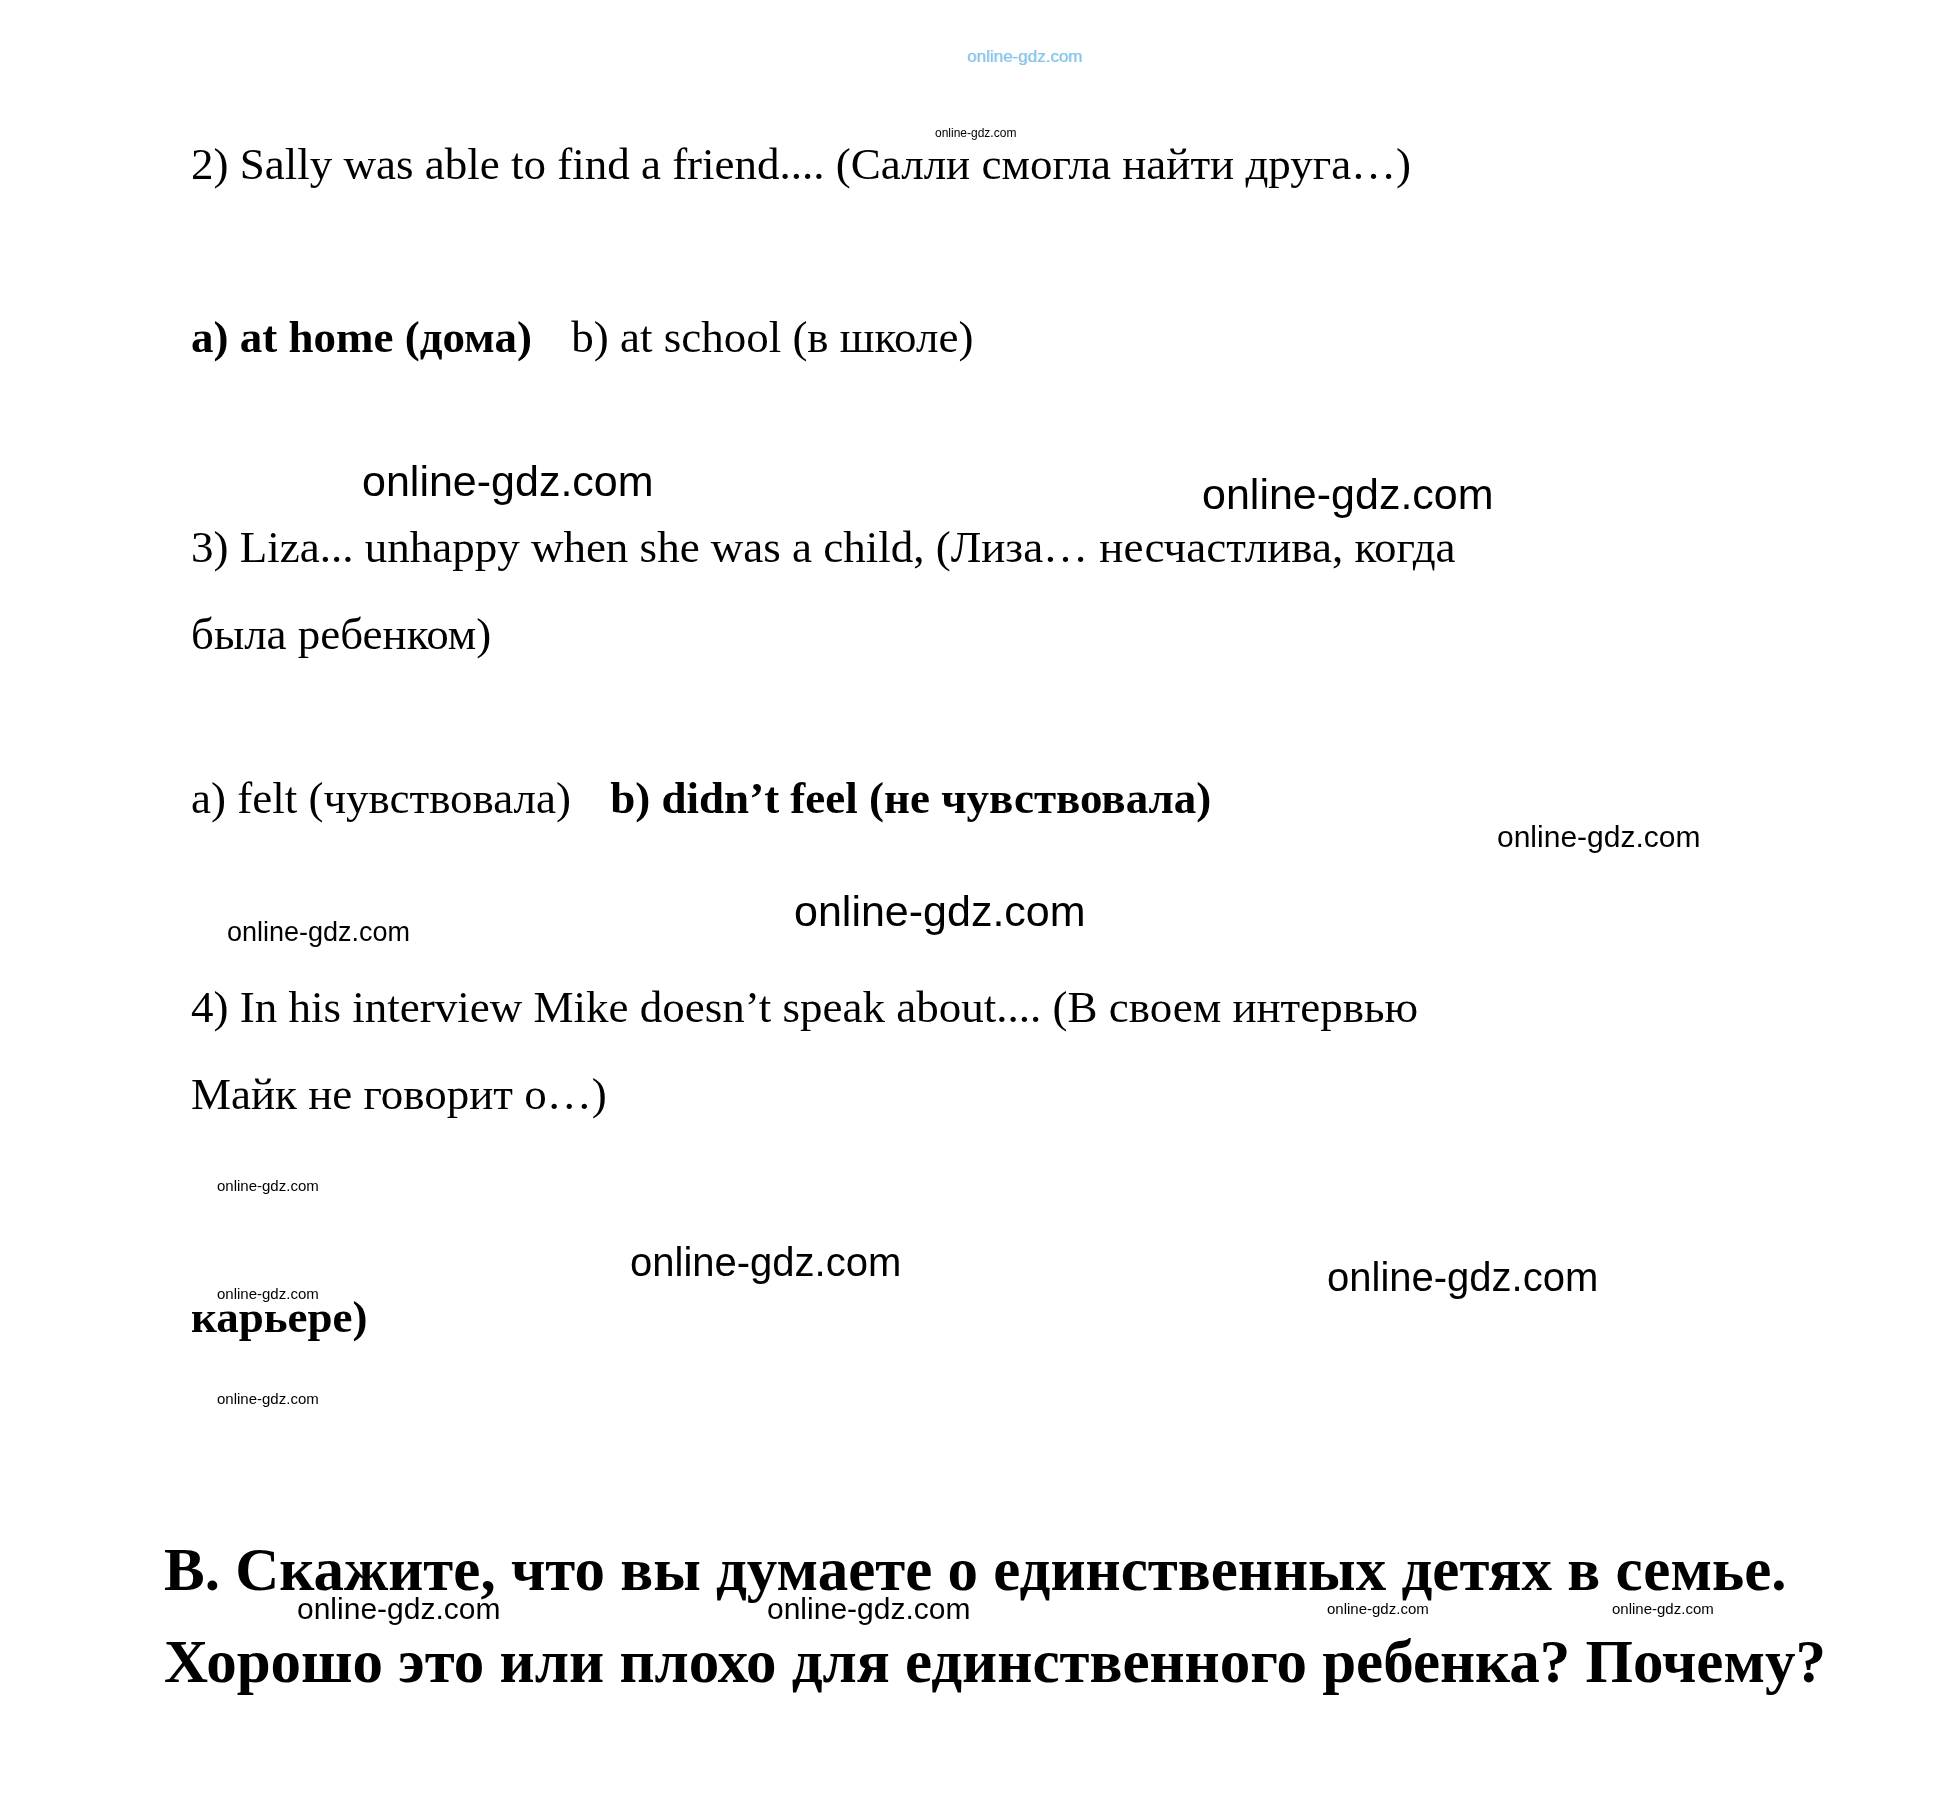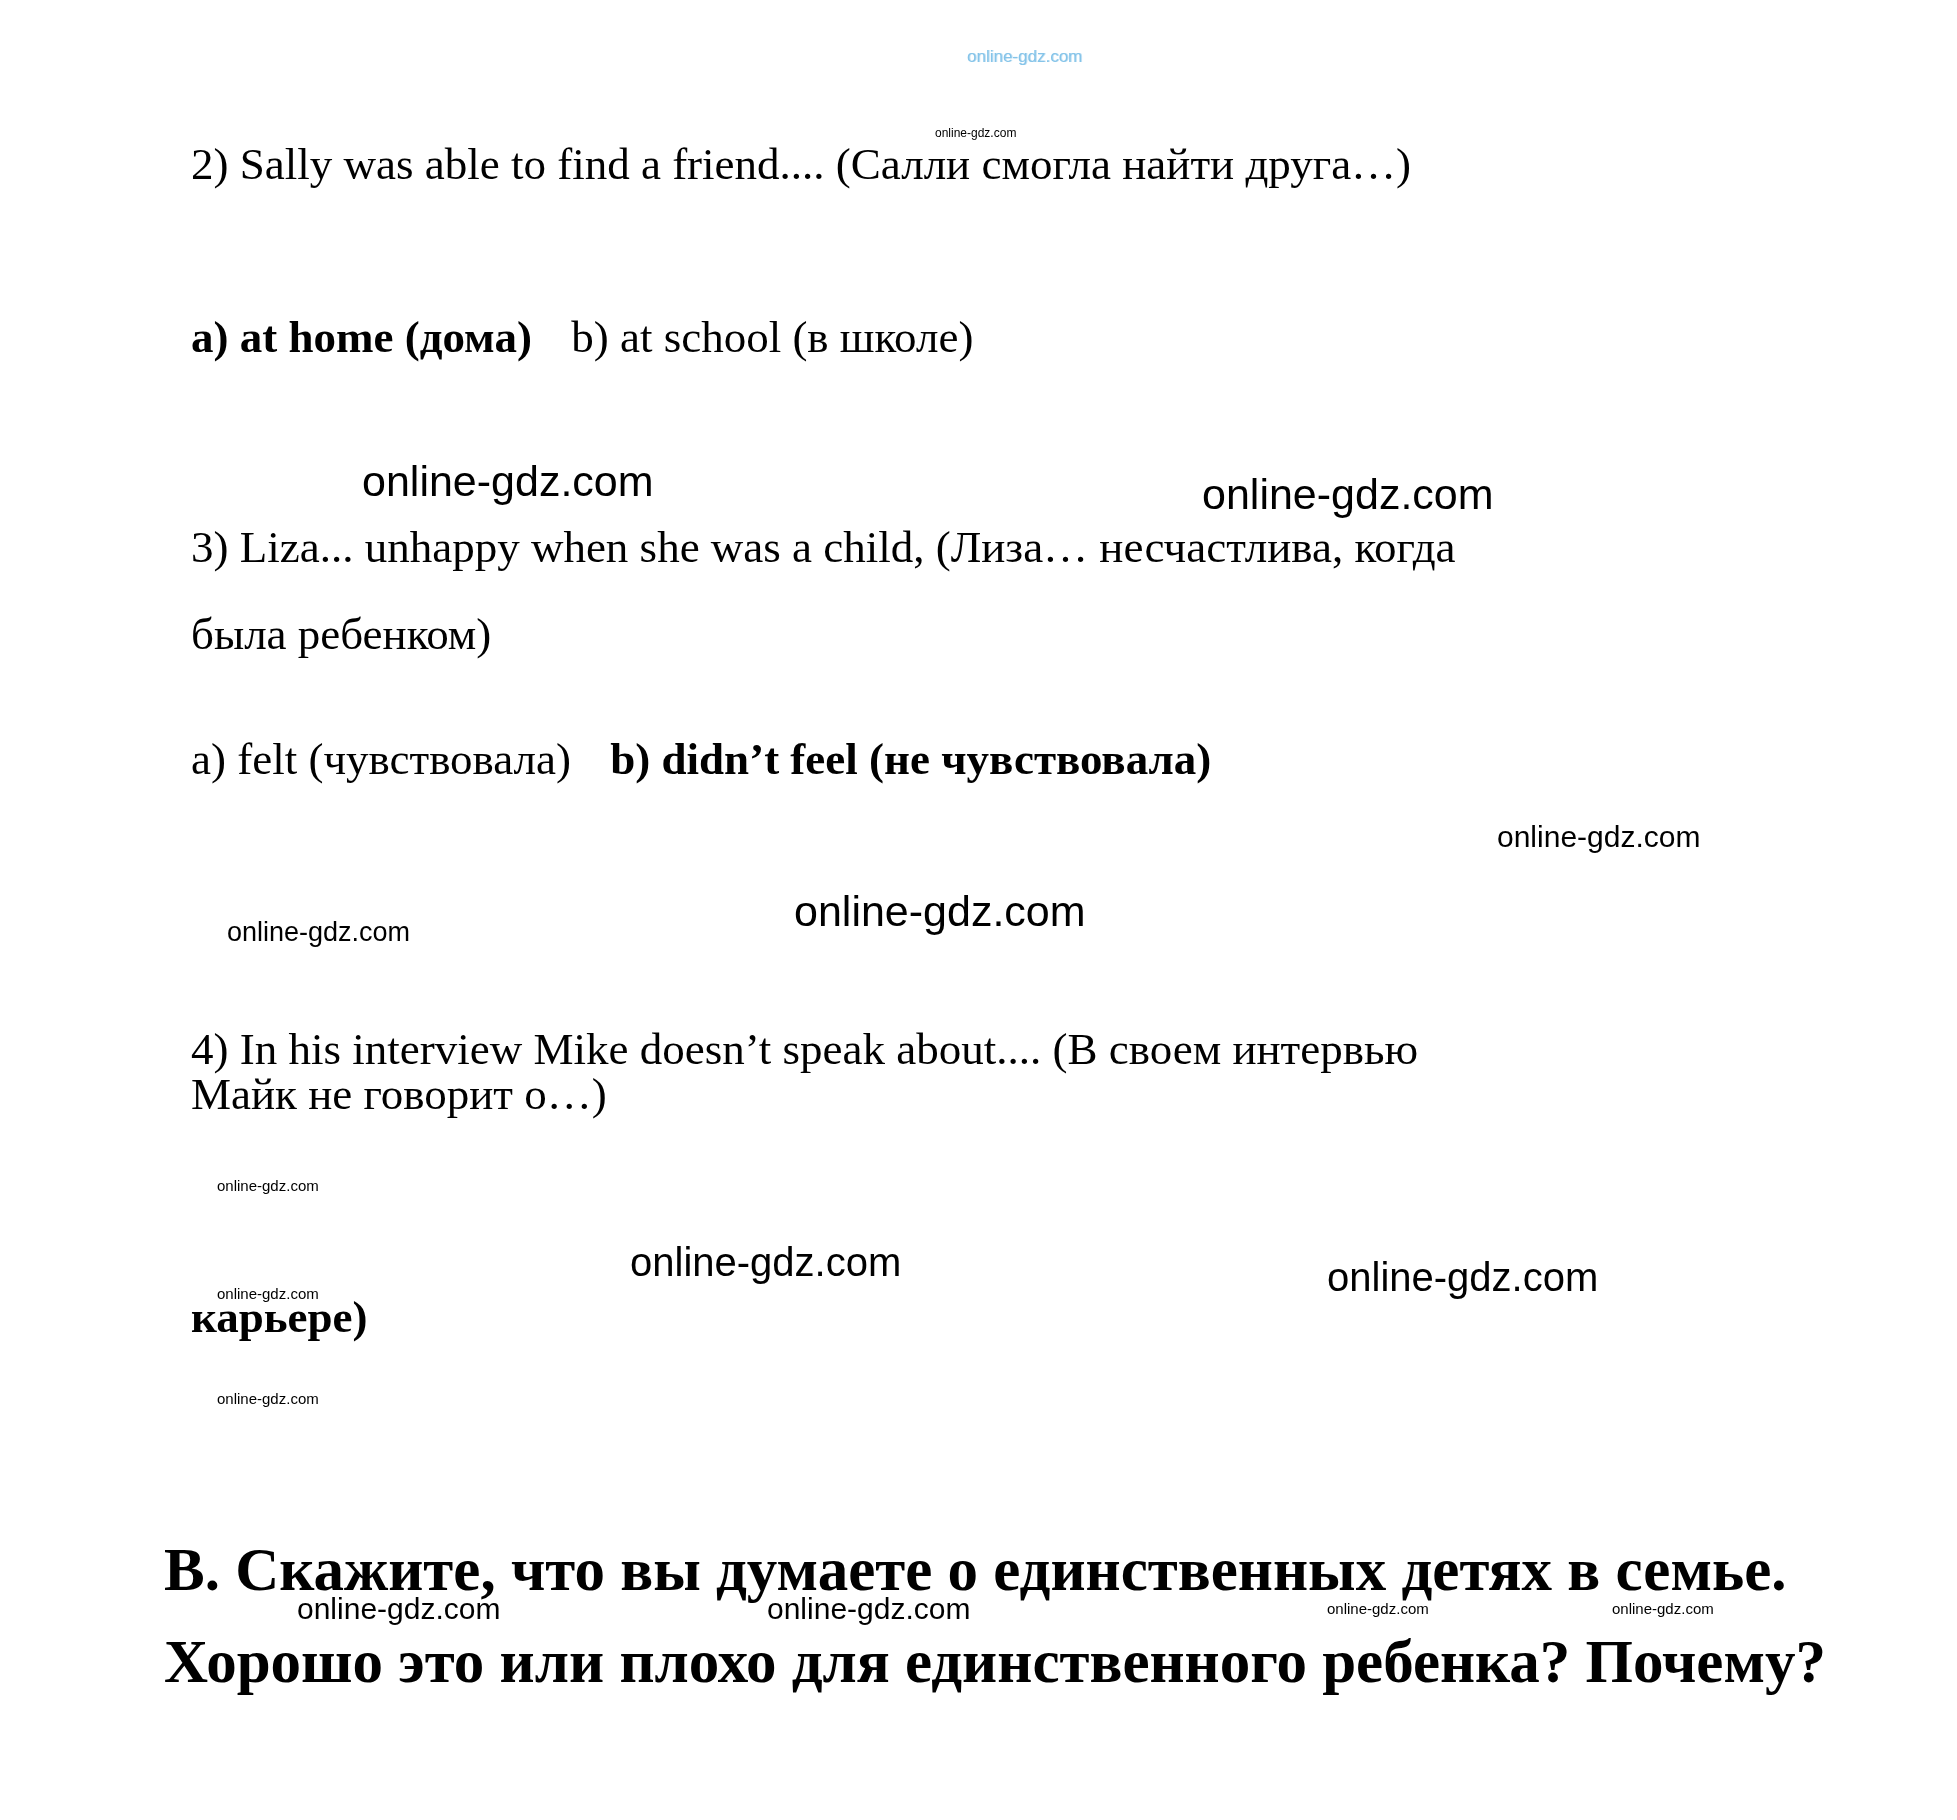--- a/index.html
+++ b/index.html
@@ -71,25 +71,25 @@
   <div class="line" style="left:135px; top:220px;margin-top:48px;">
     <span class="b">a) at home (дома)</span><span> b) at school (в школе)</span>
   </div>
 
   <div class="line" style="left:135px; top:478px;">
     <span>3) Liza... unhappy when she was a child, (Лиза… несчастлива, когда</span>
   </div>
   <div class="line" style="left:135px; top:565px;">
     <span>была ребенком)</span>
   </div>
-  <div class="line" style="left:135px; top:690px;font-family:Liberation Serif, serif;">
+  <div class="line" style="left:135px; top:729px;font-family:Liberation Serif, serif;">
     <span>a) felt (чувствовала) </span><span class="b">b) didn’t feel (не чувствовала)</span>
   </div>
 
-  <div class="line" style="left:135px; top:938px;margin-top:42px;">
+  <div class="line" style="left:135px; top:938px;">
     <span>4) In his interview Mike doesn’t speak about.... (В своем интервью</span>
   </div>
   <div class="line" style="left:135px; top:1025px;">
     <span>Майк не говорит о…)</span>
   </div>
   <div class="line" style="left:135px; top:1248px;">
     <span class="b">карьере)</span>
   </div>
 
   <div class="pb" style="left:108px; top:1493px;">

